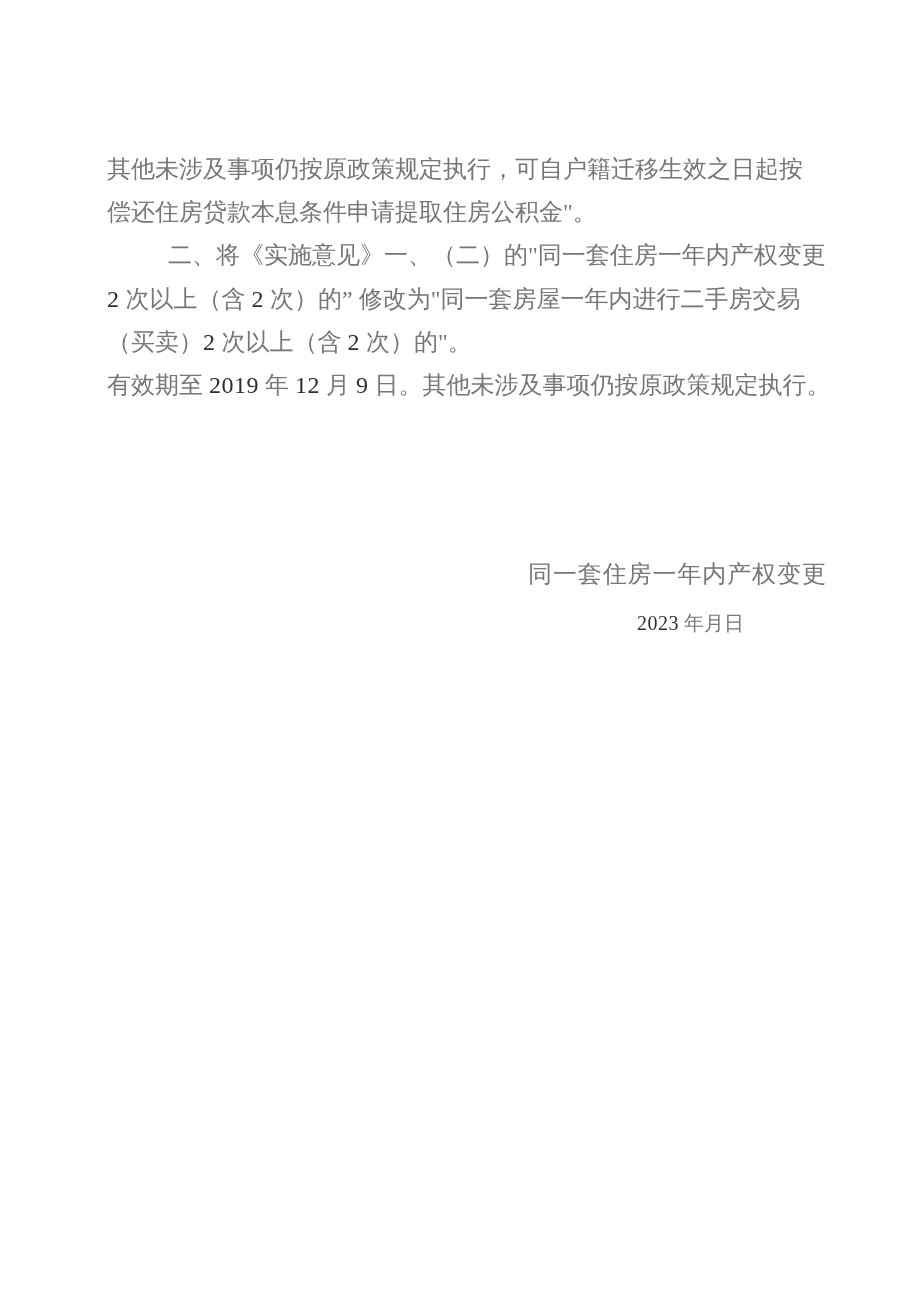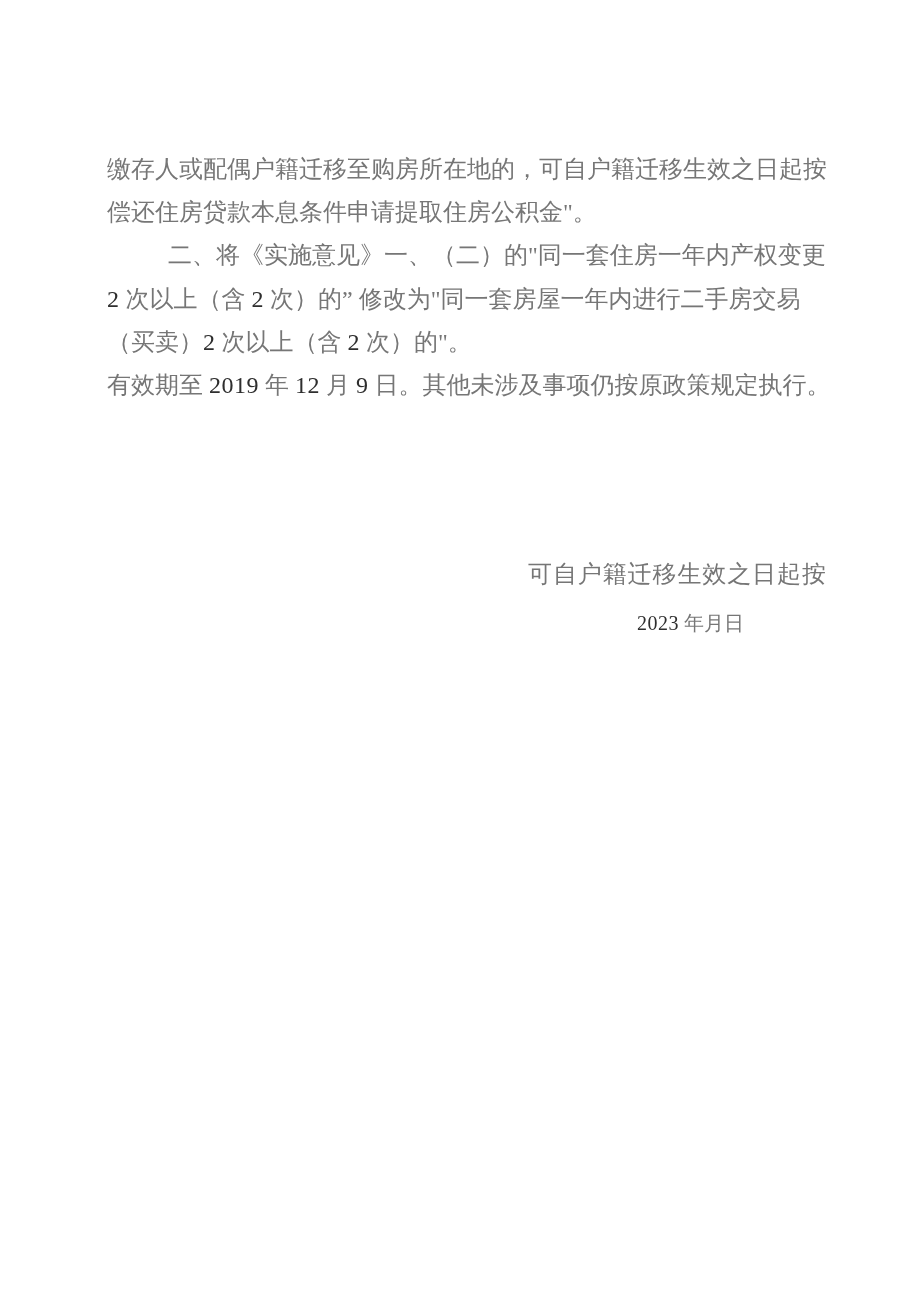--- a/index.html
+++ b/index.html
@@ -55,25 +55,25 @@
     color: var(--cjk-color, #767676);
     white-space: nowrap;
   }
 </style>
 </head>
 <body>
 
 <div class="page" style="--page-bg: #ffffff; --cjk-color: #767676; --latin-color: #2e2e2e;">
 
   <div class="doc-body">
-    <div class="doc-line wrap-latin">缴存人或配偶户籍迁移至购房所在地的，可自户籍迁移生效之日起按</div>
+    <div class="doc-line wrap-latin">其他未涉及事项仍按原政策规定执行，可自户籍迁移生效之日起按</div>
     <div class="doc-line wrap-latin">偿还住房贷款本息条件申请提取住房公积金"。</div>
     <div class="doc-line indent wrap-latin">二、将《实施意见》一、（二）的"同一套住房一年内产权变更</div>
     <div class="doc-line wrap-latin"><span class="latin">2</span> 次以上（含 <span class="latin">2</span> 次）的” 修改为"同一套房屋一年内进行二手房交易</div>
     <div class="doc-line wrap-latin">（买卖）<span class="latin">2</span> 次以上（含 <span class="latin">2</span> 次）的"。</div>
     <div class="doc-line wrap-latin">有效期至 <span class="latin">2019</span> 年 <span class="latin">12</span> 月 <span class="latin">9</span> 日。其他未涉及事项仍按原政策规定执行。</div>
   </div>
 
-  <div class="sig-org">可自户籍迁移生效之日起按</div>
+  <div class="sig-org">同一套住房一年内产权变更</div>
 
   <div class="sig-date wrap-latin"><span class="latin">2023</span> 年月日</div>
 
 </div>
 
 </body></html>

